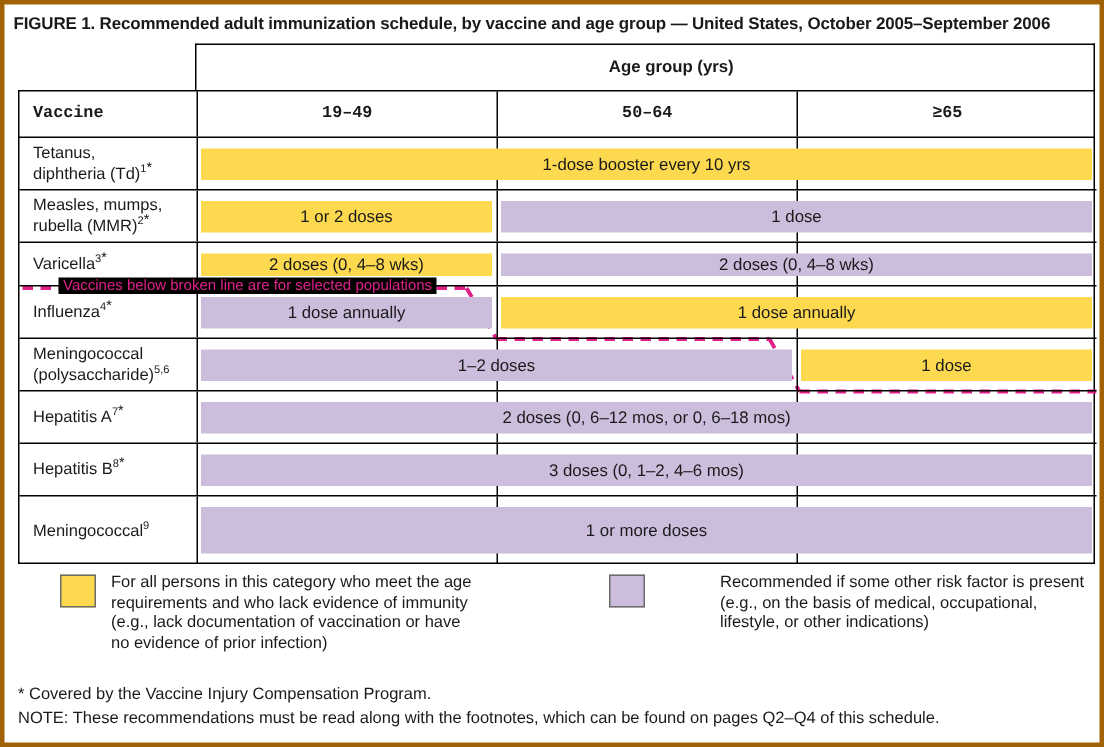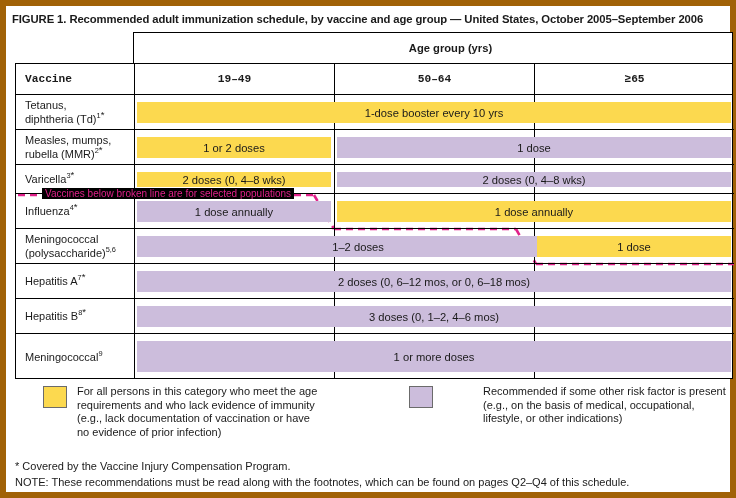--- a/index.html
+++ b/index.html
@@ -13,21 +13,21 @@
     font-family: "Liberation Sans", sans-serif;
     color: #1a1a1a;
     overflow: hidden;
   }
 
   #figure {
     position: relative;
     width: 736px;
     height: 498px;
     box-sizing: border-box;
-    border: 6px solid #a16207;
+    border: 3px solid #a16207;
     background: #fff;
   }
 
   
   .fig-title {
     position: absolute;
     left: 6px;
     top: 6px;
     width: 726px;
     font-size: 11.3px;
@@ -303,21 +303,21 @@
           <div class="bar yellow" style="left: 321px; width: 394px; top: 7px; height: 21px;">1 dose annually</div>
         </div>
         <div class="vrow" style="top: 134px; height: 35px;">
           <div class="vrule vr-name"></div>
           <div class="vrule vr-1"></div>
           <div class="vrule vr-2"></div>
           <div class="vname">
             <div class="ln">Meningococcal</div>
             <div class="ln">(polysaccharide)<sup>5,6</sup></div>
           </div>
-          <div class="bar purple" style="left: 121px; width: 394px; top: 7px; height: 21px; padding-left: 24px;">1–2 doses</div>
+          <div class="bar purple" style="left: 121px; width: 394px; top: 7px; height: 21px;">1–2 doses</div>
           <div class="bar yellow" style="left: 521px; width: 194px; top: 7px; height: 21px;">1 dose</div>
         </div>
         <div class="vrow" style="top: 169px; height: 35px;">
           <div class="vrule vr-name"></div>
           <div class="vrule vr-1"></div>
           <div class="vrule vr-2"></div>
           <div class="vname">
             <div class="ln">Hepatitis A<sup>7</sup><sup class="ast">*</sup></div>
           </div>
           <div class="bar purple" style="left: 121px; width: 594px; top: 7px; height: 21px;">2 doses (0, 6–12 mos, or 0, 6–18 mos)</div>

